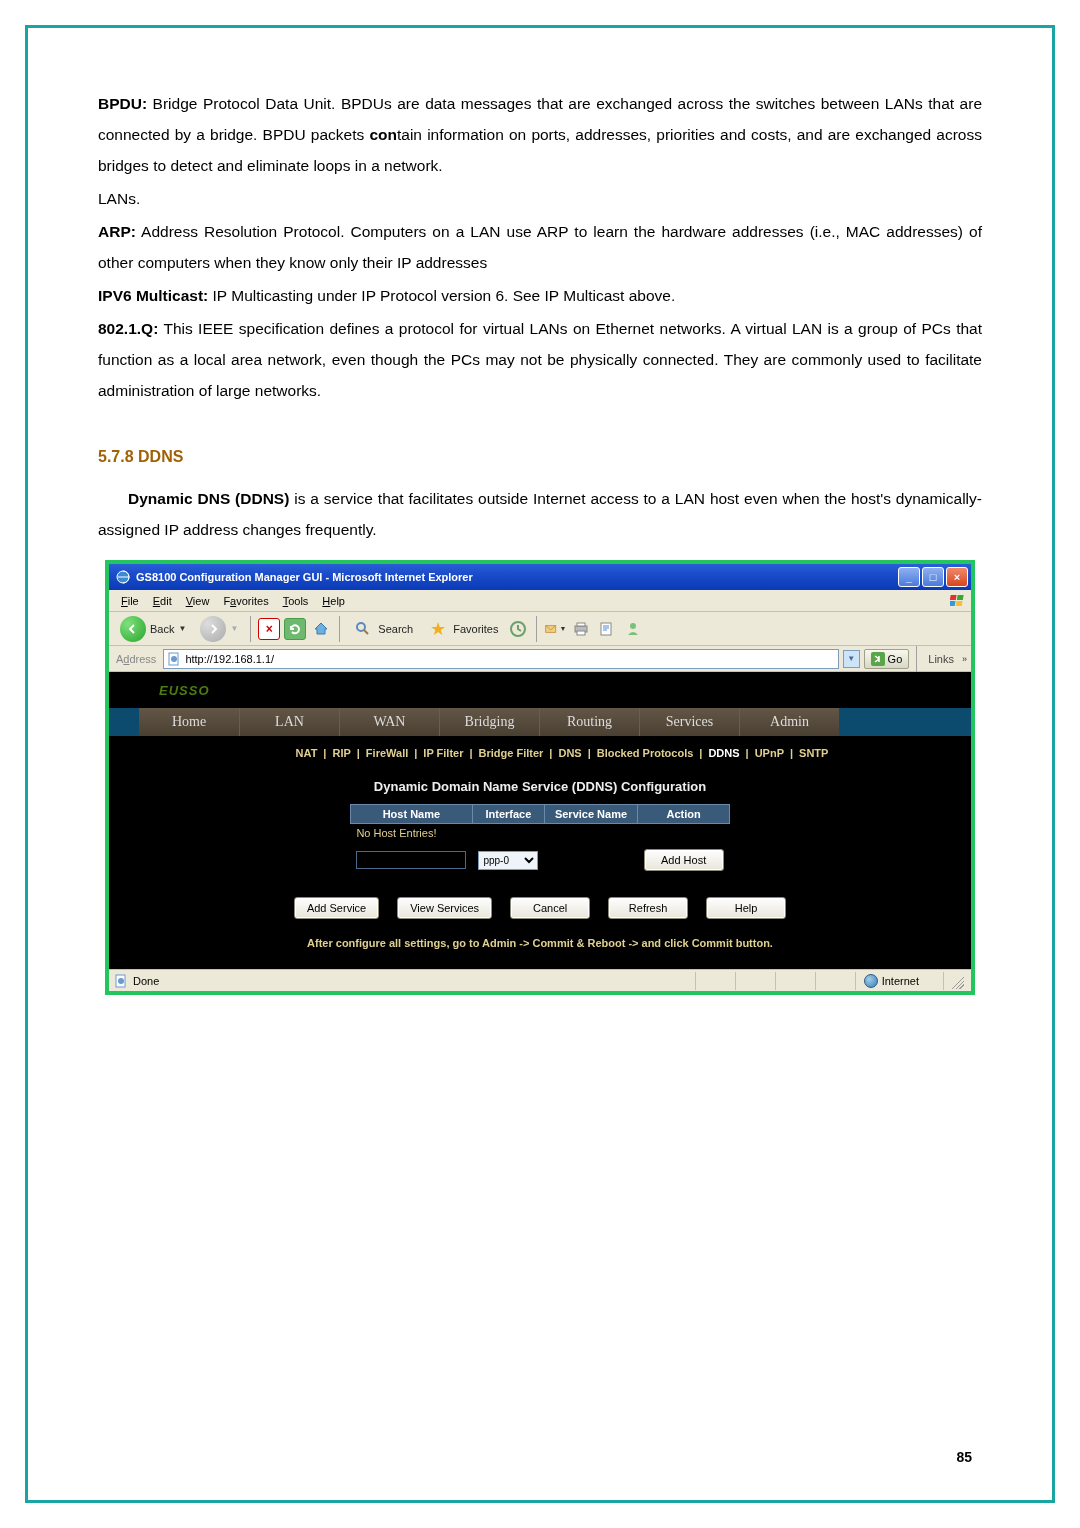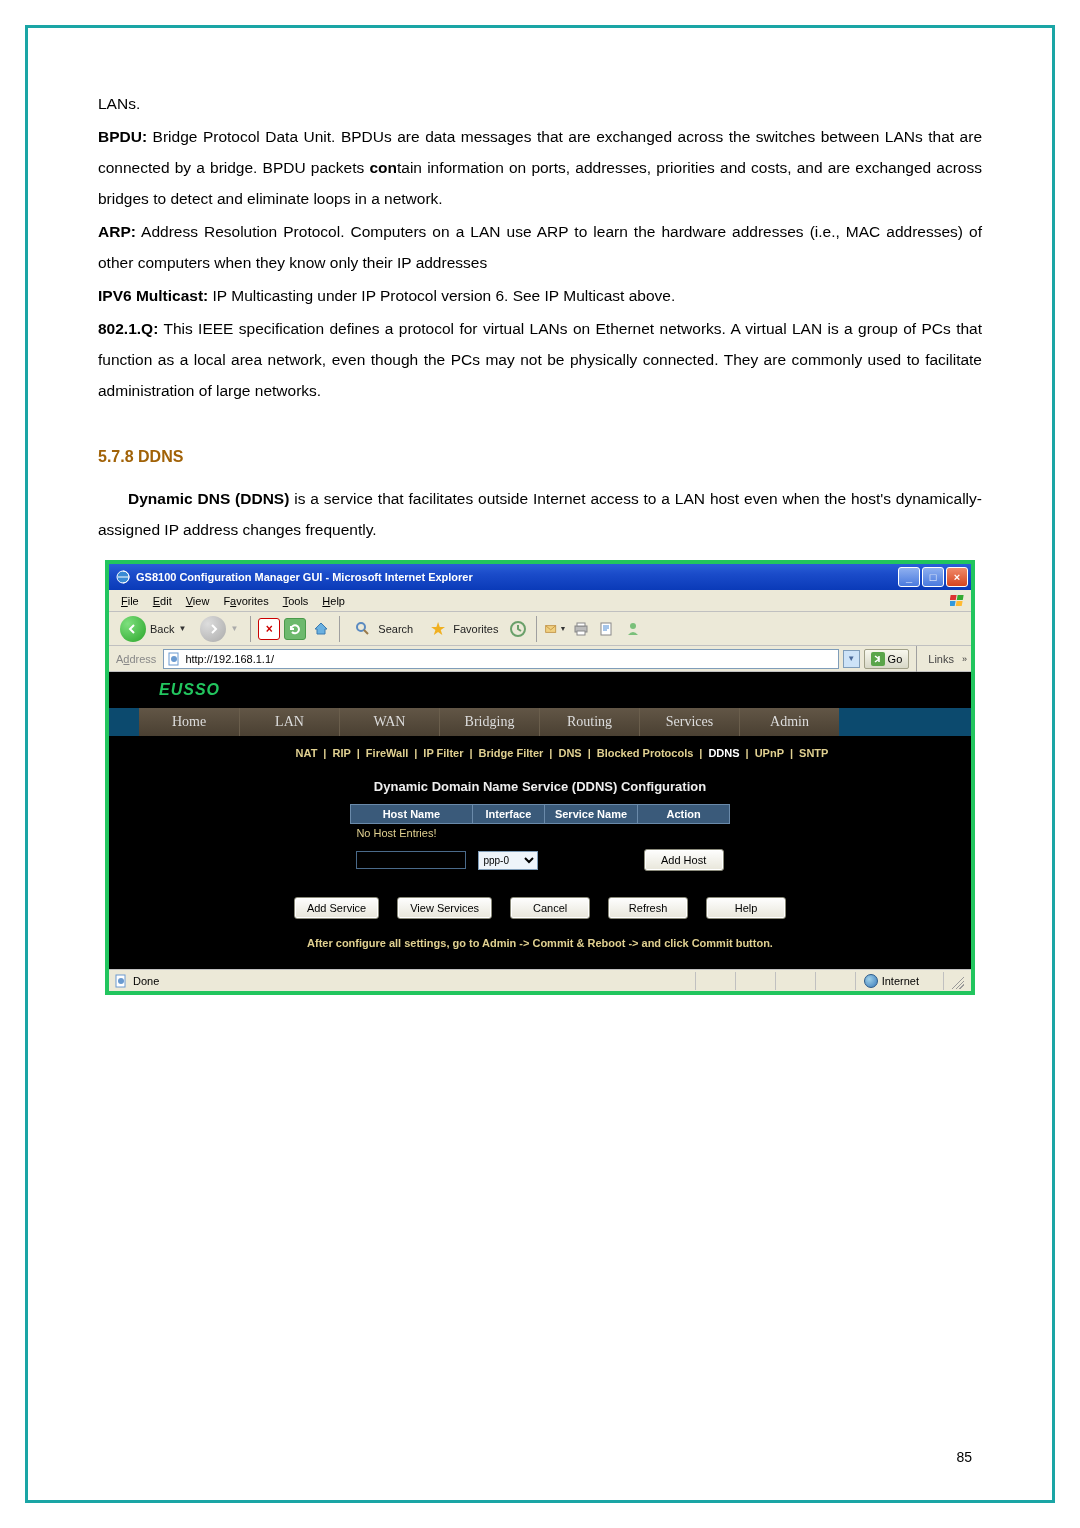--- a/index.html
+++ b/index.html
@@ -110,21 +110,21 @@
     border:1px solid #a0a088;display:flex;align-items:center;gap:3px;border-radius:2px;
   }
   .go-arrow { width:14px;height:14px;background:#5aa54a;border-radius:2px;display:flex;
     align-items:center;justify-content:center;color:#fff;}
   .links-lbl { padding:0 4px;color:#444; }
   .chev { font-size:9px;color:#333;}
   
   .page-body { background:#000; padding:0; }
   .logo-bar { height:36px;background:#000;display:flex;align-items:center;padding:0 0 0 50px;}
   .eusso {
-    color:#22c55e;font-style:italic;font-weight:bold;font-size:16px;font-family:'Arial Black',sans-serif;
+    color:#4d7c0f;font-style:italic;font-weight:bold;font-size:13px;font-family:'Arial Black',sans-serif;
     letter-spacing:1px;
   }
   .main-tabs {
     height:28px;background:#0c4a6e;display:flex;align-items:stretch;padding:0 0 0 30px;
   }
   .main-tab {
     min-width:100px;padding:0 22px;display:flex;align-items:center;justify-content:center;
     color:#ddd;font-family:'Times New Roman',serif;font-size:14px;
     border-left:1px solid #6a5e4c;
     background:linear-gradient(to bottom,#625646,#4a4032);
@@ -173,33 +173,33 @@
     display:flex;align-items:center;justify-content:space-between;padding:0 4px;font-size:11px;
   }
   .status-left { display:flex;align-items:center;gap:4px;}
   .status-cells { display:flex;align-items:center;gap:16px;}
   .stat-cell { width:24px;height:18px;border-left:1px solid #c0c0c0;display:flex;align-items:center;justify-content:center;}
   .stat-cell.wide{width:auto;padding:0 8px;gap:4px;}
   .resize-grip{width:16px;height:16px;background:
     linear-gradient(135deg,transparent 60%, #999 60%, #999 65%, transparent 65%, transparent 72%, #999 72%, #999 77%, transparent 77%, transparent 84%, #999 84%, #999 89%, transparent 89%);}
   .globe{width:14px;height:14px;border-radius:50%;background:radial-gradient(circle at 35% 35%,#9fd0e8,#3a7aba);border:1px solid #2a5a8a;}
   .page-number {
-    position:absolute;right:80px;bottom:35px;font-weight:normal;font-size:14px;color:#000;
+    position:absolute;right:80px;bottom:35px;font-weight:bold;font-size:14px;color:#000;
   }
 </style>
 </head>
 <body>
 
 <div class="outer-frame">
 
   <div class="doc-text">
-    <p>LANs.</p>
     <p>
       <span class="bold">BPDU:</span><span> Bridge Protocol Data Unit. BPDUs are data messages that are exchanged across the switches between LANs that are connected by a bridge. BPDU packets </span><span class="bold">con</span><span>tain information on ports, addresses, priorities and costs, and are exchanged across bridges to detect and eliminate loops in a network.</span>
     </p>
+    <p>LANs.</p>
     <p>
       <span class="bold">ARP:</span><span> Address Resolution Protocol. Computers on a LAN use ARP to learn the hardware addresses (i.e., MAC addresses) of other computers when they know only their IP addresses</span>
     </p>
     <p>
       <span class="bold">IPV6 Multicast:</span><span> IP Multicasting under IP Protocol version 6. See IP Multicast above.</span>
     </p>
     <p>
       <span class="bold">802.1.Q:</span><span> This IEEE specification defines a protocol for virtual LANs on Ethernet networks. A virtual LAN is a group of PCs that function as a local area network, even though the PCs may not be physically connected. They are commonly used to facilitate administration of large networks.</span>
     </p>
 

